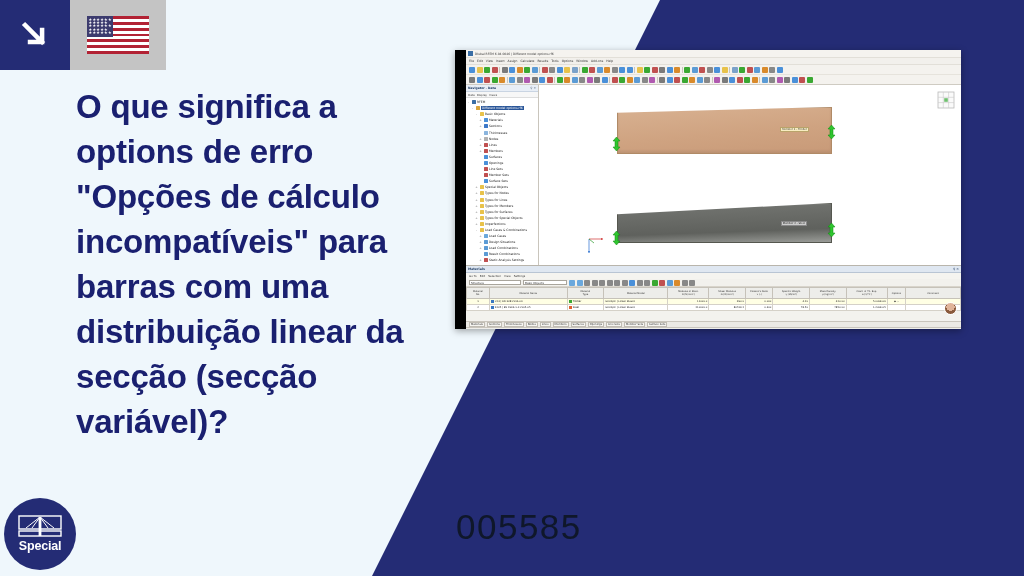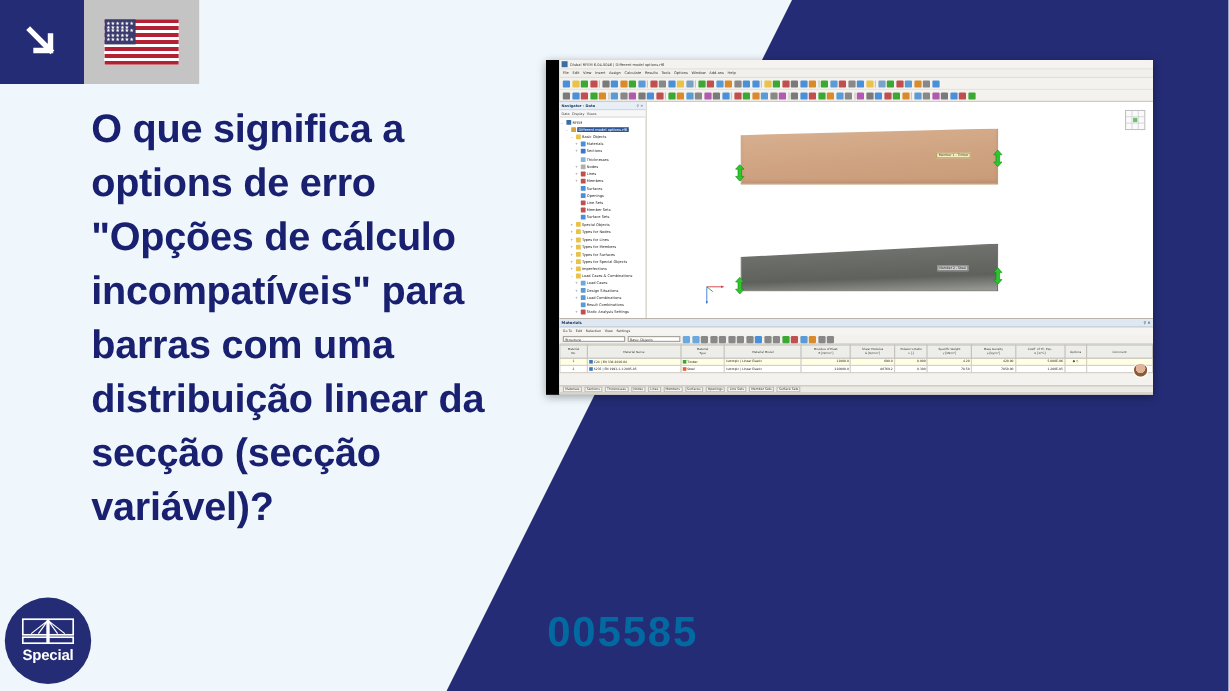--- a/index.html
+++ b/index.html
@@ -114,23 +114,23 @@
   .faq-badge {
     background: #53b8e0;
     color: #ffffff;
     font-size: 35px;
     font-weight: bold;
     letter-spacing: 1px;
     padding: 5px 17px 7px 17px;
     line-height: 38px;
   }
   .faq-number {
-    color: #0369a1;
+    color: #0f172a;
     font-size: 35px;
-    font-weight: bold;
+    font-weight: normal;
     letter-spacing: 1.5px;
     line-height: 38px;
   }
 
   
   .shot {
     position: absolute;
     left: 455px; top: 50px;
     width: 506px; height: 279px;
     background: #000;

